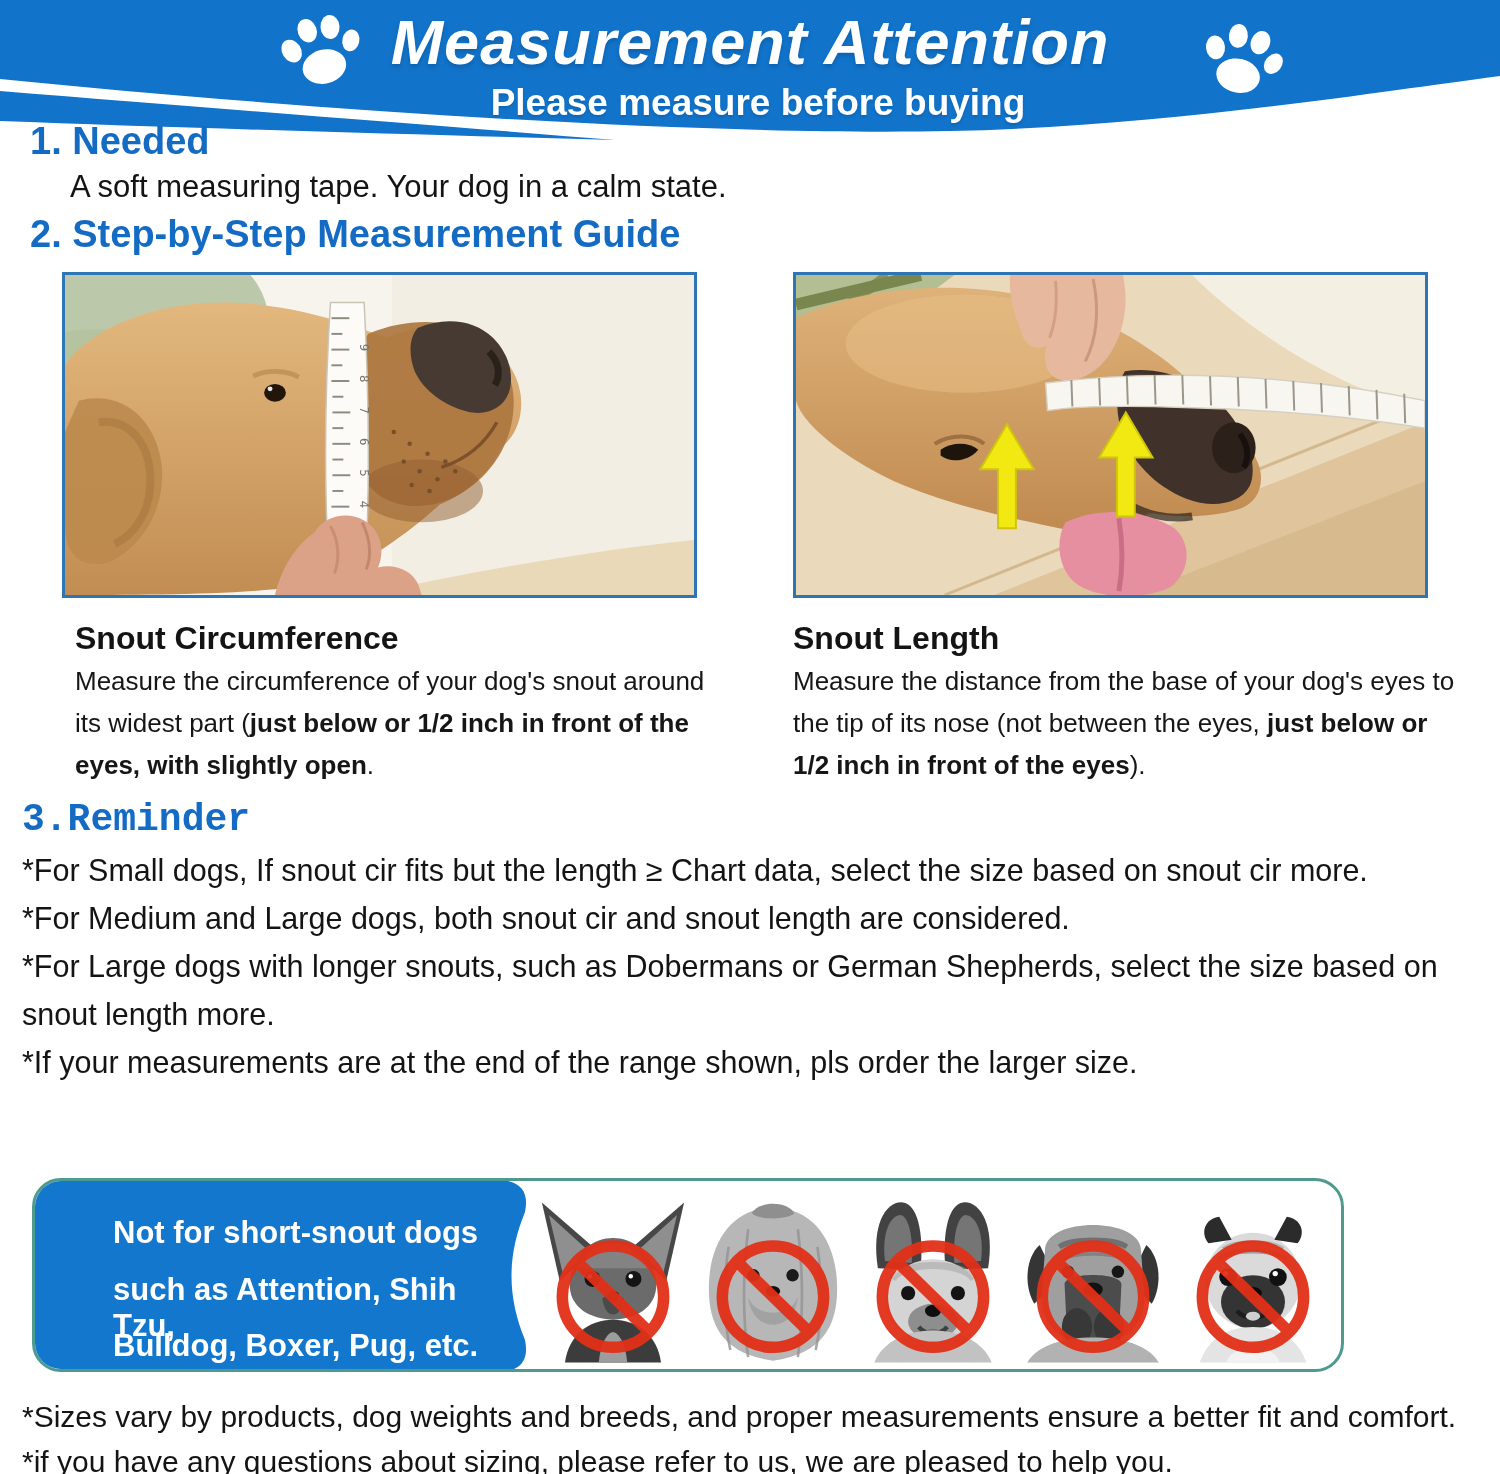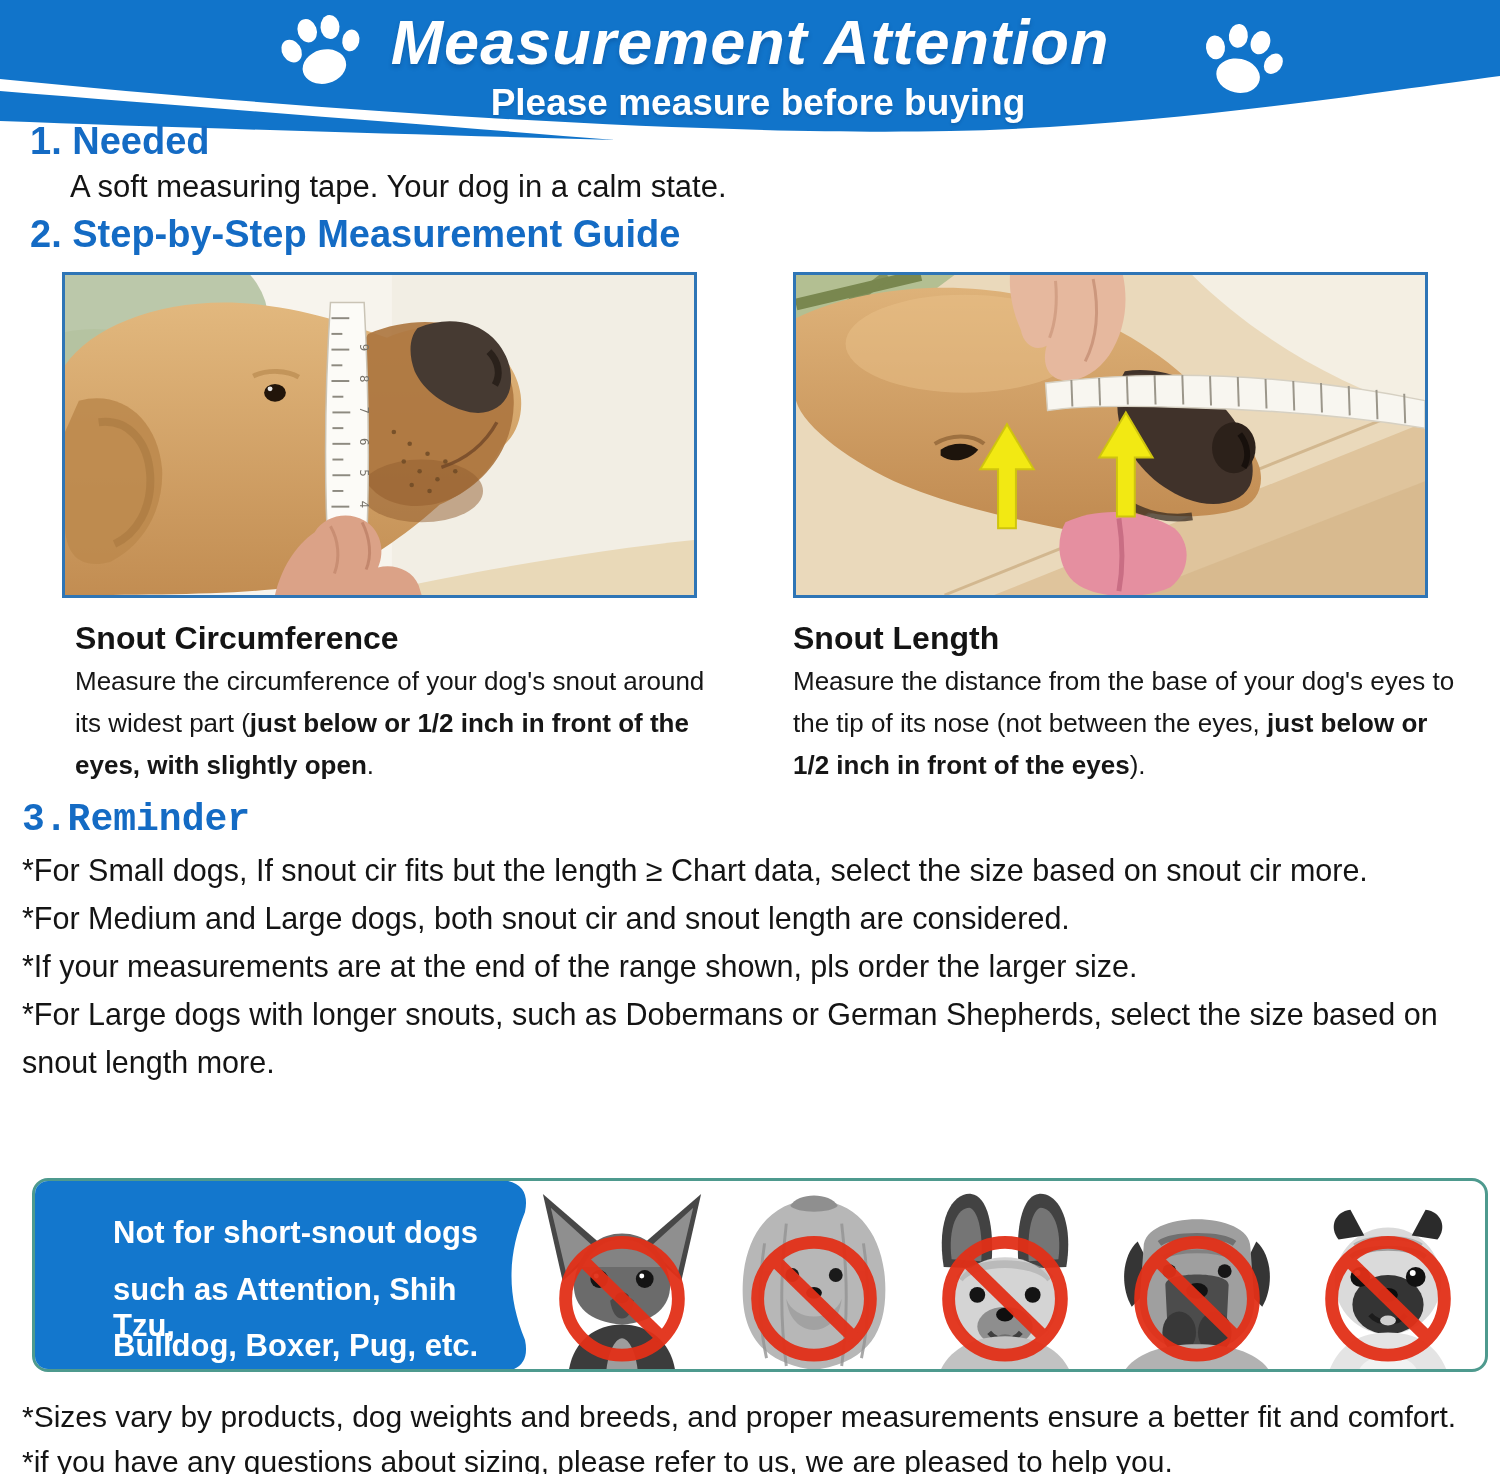--- a/index.html
+++ b/index.html
@@ -22,22 +22,22 @@
   .photo{position:absolute;top:272px;width:635px;height:326px;border:3px solid #2e75b6;
          box-sizing:border-box;background:#f6f3ec;}
   .photo svg{display:block;width:100%;height:100%;}
   .cap-title{position:absolute;top:620px;font-size:32px;font-weight:800;color:#141414;}
   .cap-text{position:absolute;top:660px;font-size:26px;line-height:42px;color:#161616;}
   .cap-text .b{font-weight:800;}
   
   .reminder-list{position:absolute;left:22px;top:846px;width:1466px;
     font-size:30.5px;line-height:48px;color:#141414;}
   
-  .warn-box{position:absolute;left:32px;top:1178px;width:1456px;height:194px;
-    border:3px solid #4e9a8e;border-radius:16px;box-sizing:border-box;background:#ffffff;
+  .warn-box{position:absolute;left:32px;top:1178px;width:1312px;height:194px;
+    border:3px solid #4e9a8e;border-radius:29px;box-sizing:border-box;background:#ffffff;
     overflow:hidden;}
   .warn-panel{position:absolute;left:-1px;top:-1px;width:502px;height:192px;}
   .warn-line{position:absolute;left:78px;width:400px;color:#ffffff;font-size:31px;font-weight:800;}
   .warn-line.l0{top:34px;}.warn-line.l1{top:91px;}.warn-line.l2{top:147px;}
   .dogs-row{position:absolute;left:498px;right:8px;bottom:-3px;height:192px;
     display:flex;justify-content:space-between;align-items:flex-end;}
   .dog{width:178px;height:188px;}
   .ban{stroke:#e23018;stroke-width:13;fill:none;opacity:.95;}
   
   .footnotes{position:absolute;left:22px;top:1394px;width:1466px;
@@ -209,22 +209,22 @@
   <div class="cap-title" style="left:75px;">Snout Circumference</div>
   <div class="cap-text" style="left:75px;width:645px;"><span>Measure the circumference of your dog's snout around its widest part (</span><span class="b">just below or 1/2 inch in front of the eyes, with slightly open</span><span>.</span></div>
 
   <div class="cap-title" style="left:793px;">Snout Length</div>
   <div class="cap-text" style="left:793px;width:665px;"><span>Measure the distance from the base of your dog's eyes to the tip of its nose (not between the eyes, </span><span class="b">just below or 1/2 inch in front of the eyes</span><span>).</span></div>
 
   <div class="h-blue" style="left:22px;top:798px;font-family:Liberation Mono, monospace;">3.Reminder</div>
   <div class="reminder-list">
     <div>*For Small dogs, If snout cir fits but the length ≥ Chart data, select the size based on snout cir more.</div>
     <div>*For Medium and Large dogs, both snout cir and snout length are considered.</div>
+    <div>*For Large dogs with longer snouts, such as Dobermans or German Shepherds, select the size based on snout length more.</div>
     <div>*If your measurements are at the end of the range shown, pls order the larger size.</div>
-    <div>*For Large dogs with longer snouts, such as Dobermans or German Shepherds, select the size based on snout length more.</div>
   </div>
 
   <div class="warn-box">
     <svg class="warn-panel" viewBox="0 0 502 192" preserveAspectRatio="none" aria-hidden="true">
       <path d="M0,0 H468 Q497,3 491,32 C473,76 473,116 491,160 Q497,189 468,192 H0 Z" fill="#1377cd"></path>
     </svg>
     <div class="warn-line l0">Not for short-snout dogs</div>
     <div class="warn-line l1">such as Attention, Shih Tzu,</div>
     <div class="warn-line l2">Bulldog, Boxer, Pug, etc.</div>
 

